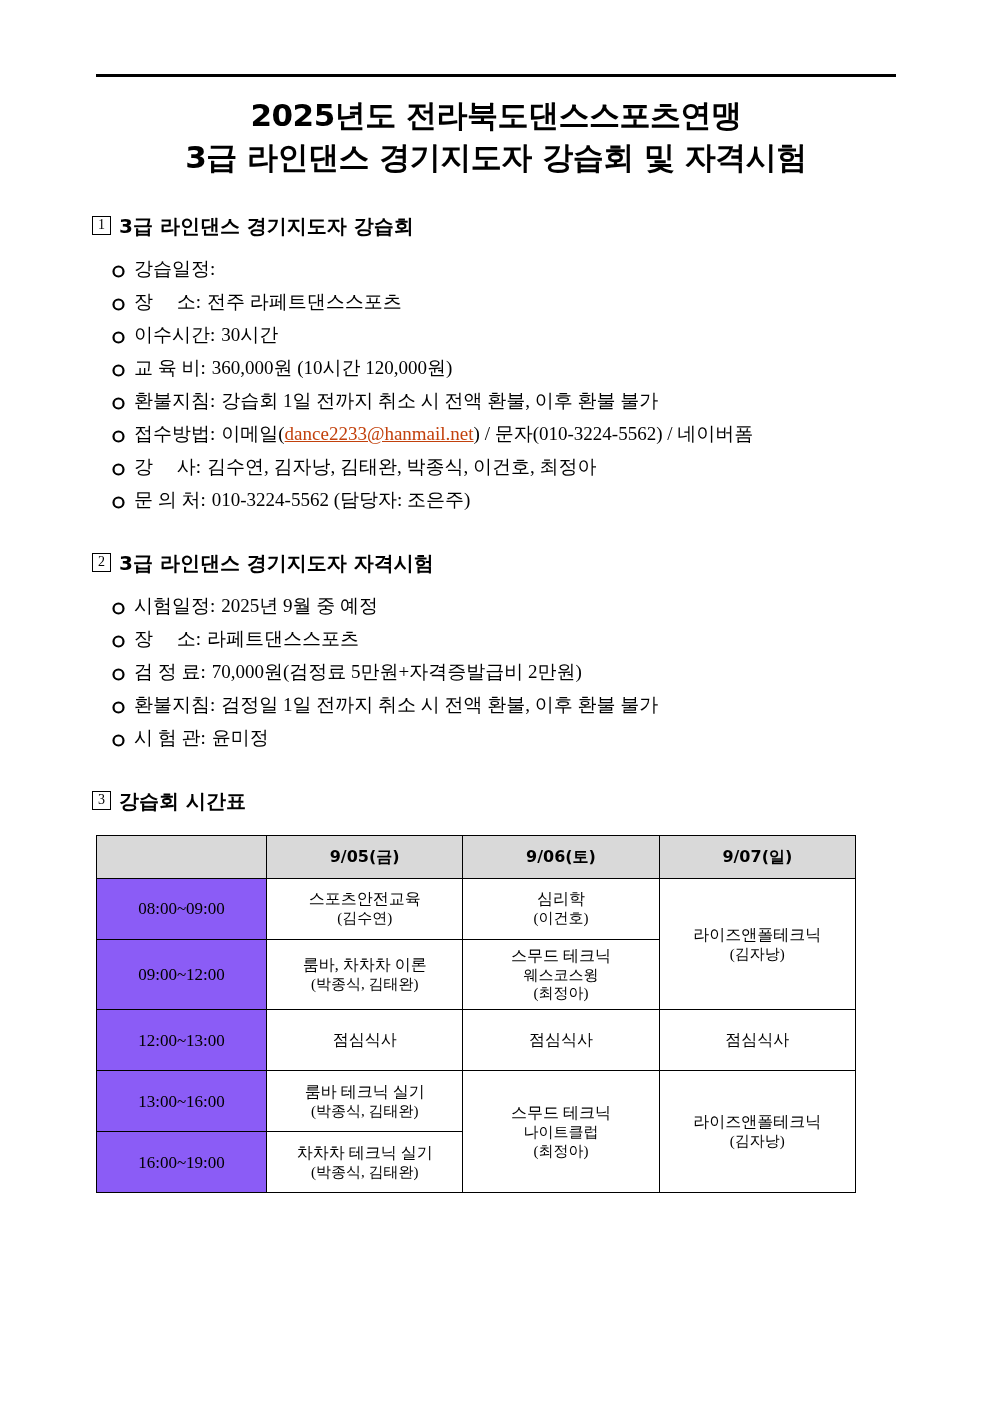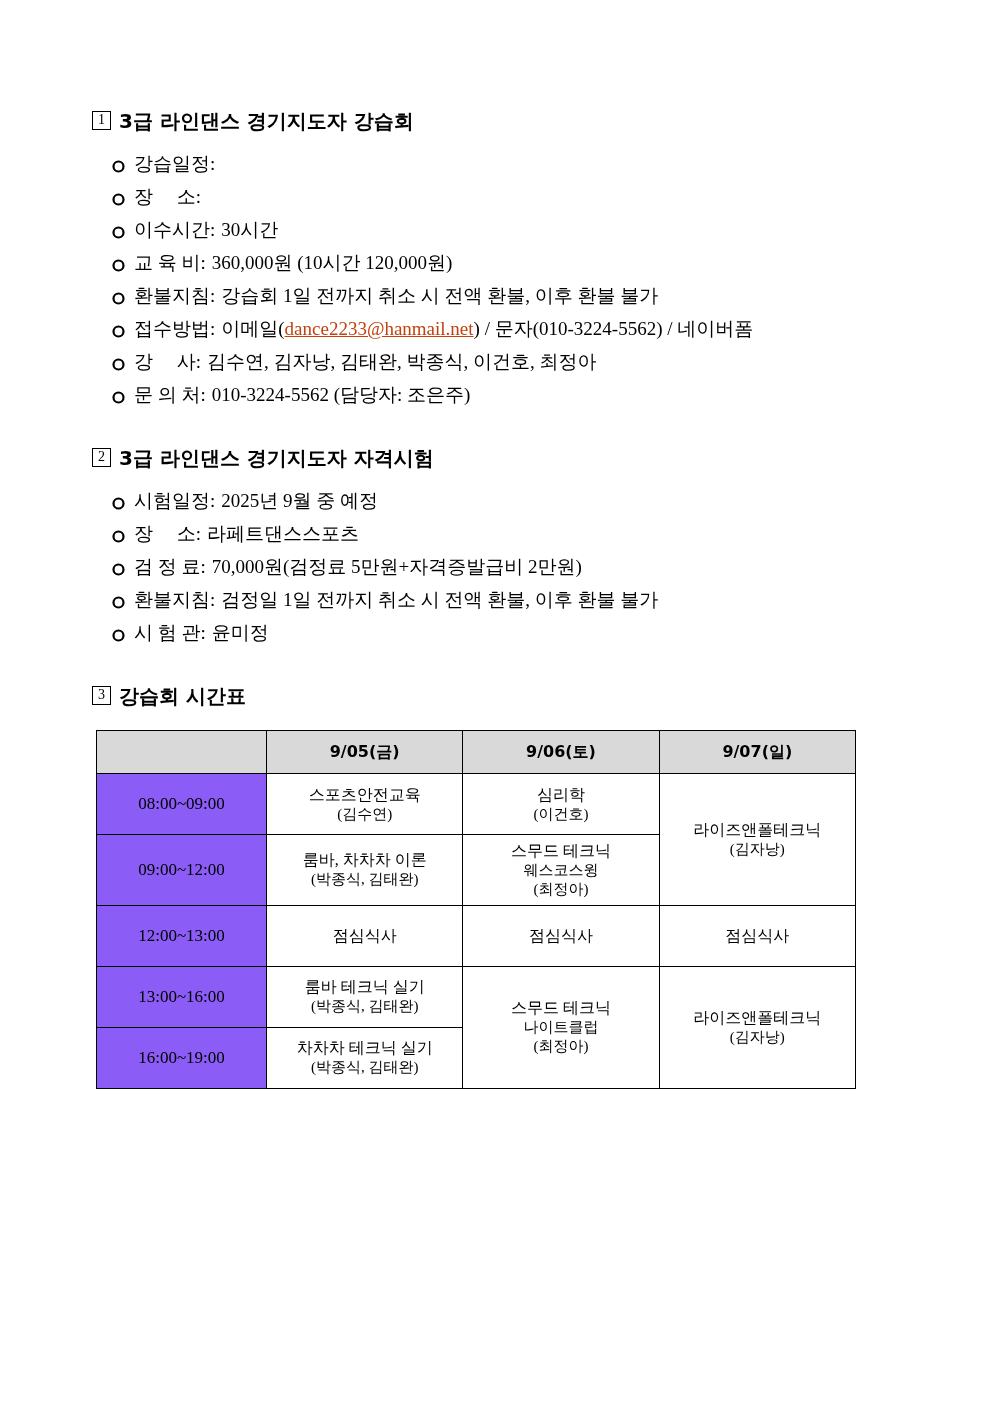--- a/index.html
+++ b/index.html
@@ -140,20 +140,24 @@
   .cell-sub {
     display: block;
     font-size: 15px;
   }
 </style>
 </head>
 <body>
 
 <div class="page">
 
+  <div class="title-block">
+    <div class="title-line">2025년도 전라북도댄스스포츠연맹</div>
+    <div class="title-line second">3급 라인댄스 경기지도자 강습회 및 자격시험</div>
+  </div>
 
   <div class="section">
     <div class="section-heading">
       <span class="num-box">1</span>
       <span>3급 라인댄스 경기지도자 강습회</span>
     </div>
     <div class="items">
 
       <div class="item">
         <span class="bullet">
@@ -166,20 +170,21 @@
       </div>
 
       <div class="item">
         <span class="bullet">
           <svg width="13" height="13" viewBox="0 0 13 13">
               <circle cx="6.5" cy="6.5" r="5" fill="none" stroke="#000" stroke-width="2.2"></circle>
             </svg>
         </span>
         <span class="label">장     소</span>
         <span class="colon">:</span>
+        <span class="value">전주 라페트댄스스포츠</span>
       </div>
 
       <div class="item">
         <span class="bullet">
           <svg width="13" height="13" viewBox="0 0 13 13">
               <circle cx="6.5" cy="6.5" r="5" fill="none" stroke="#000" stroke-width="2.2"></circle>
             </svg>
         </span>
         <span class="label">이수시간</span>
         <span class="colon">:</span>

